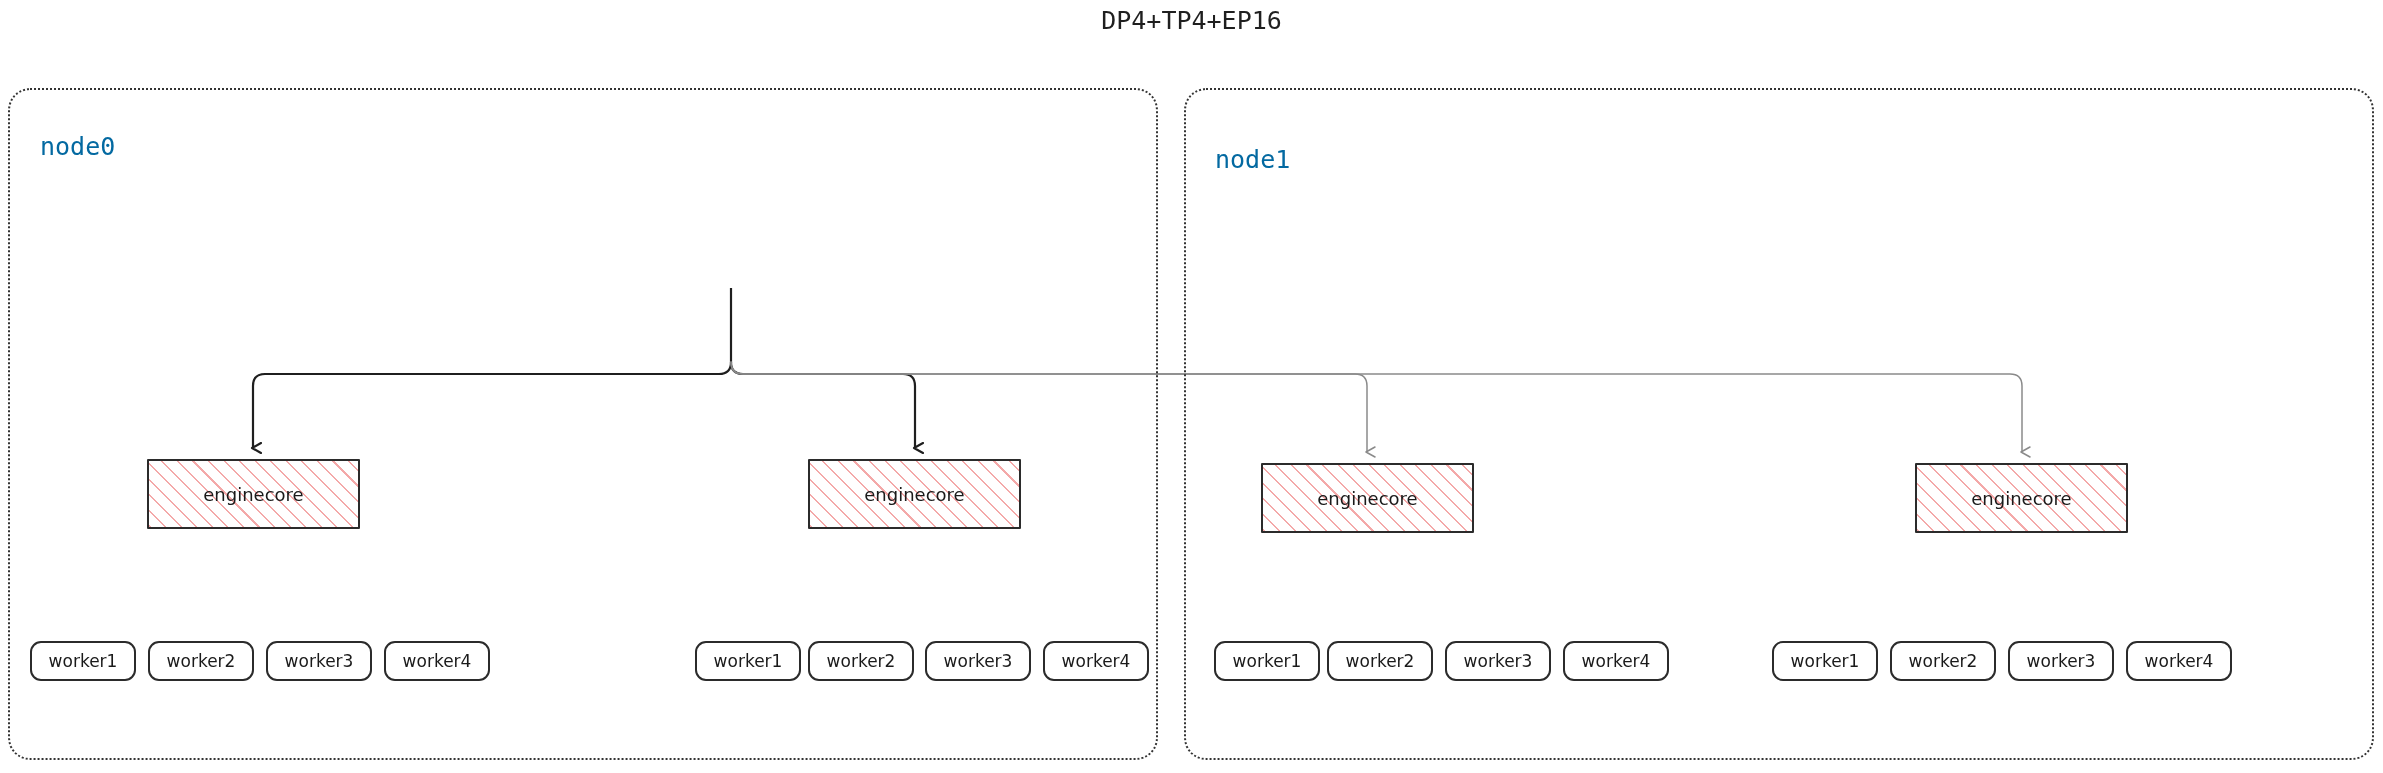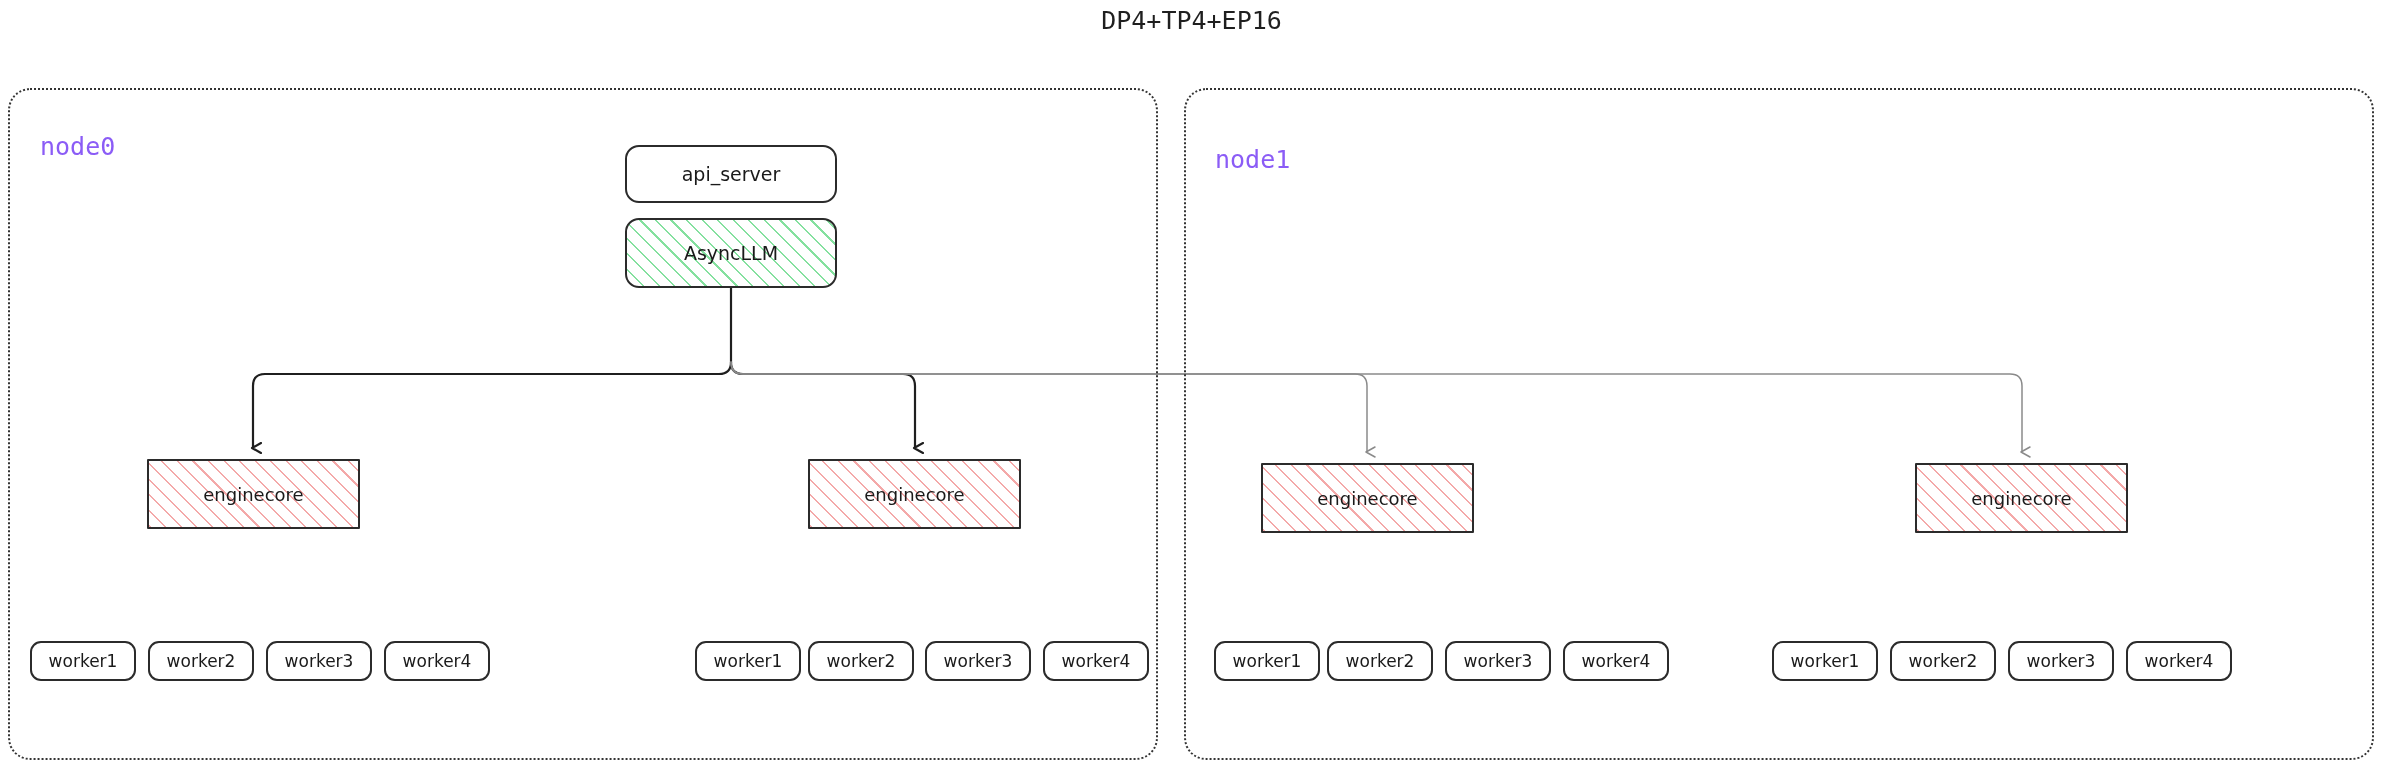--- a/index.html
+++ b/index.html
@@ -21,21 +21,21 @@
   .subgraph{
     position:absolute;
     border:2.5px dotted #333333;
     border-radius:22px;
     background:transparent;
     box-sizing:border-box;
   }
   .subgraph-label{
     position:absolute;
     font-family:"DejaVu Sans Mono","Liberation Mono",monospace;
-    font-size:25px;color:#8b5cf6;
+    font-size:25px;color:#0369a1;
     white-space:nowrap;
   }
 
   
   .node{
     position:absolute;box-sizing:border-box;
     display:flex;align-items:center;justify-content:center;
     border:2.2px solid #2b2b2b;
     background:#ffffff;
     color:#1a1a1a;
@@ -116,23 +116,21 @@
   </svg>
 
   <div class="subgraph" style="left:8px;top:88px;width:1150px;height:672px;">
   </div>
   <div class="subgraph-label" style="left:40px;top:132px;">node0</div>
 
   <div class="subgraph" style="left:1184px;top:88px;width:1190px;height:672px;">
   </div>
   <div class="subgraph-label" style="left:1215px;top:125px;margin-top:20px;">node1</div>
 
-  <div class="node api" style="left:625px;top:145px;width:212px;height:58px;">api_server</div>
 
-  <div class="node asyncllm" style="left:625px;top:218px;width:212px;height:70px;">AsyncLLM</div>
 
   <div class="node enginecore" style="left:147px;top:459px;width:213px;height:70px;">enginecore</div>
 
   <div class="node enginecore" style="left:808px;top:459px;width:213px;height:70px;">enginecore</div>
 
   <div class="node enginecore" style="left:1261px;top:463px;width:213px;height:70px;">enginecore</div>
 
   <div class="node enginecore" style="left:1915px;top:463px;width:213px;height:70px;">enginecore</div>
 
   <div class="node worker" style="left:30px;top:641px;width:106px;height:40px;">worker1</div>

